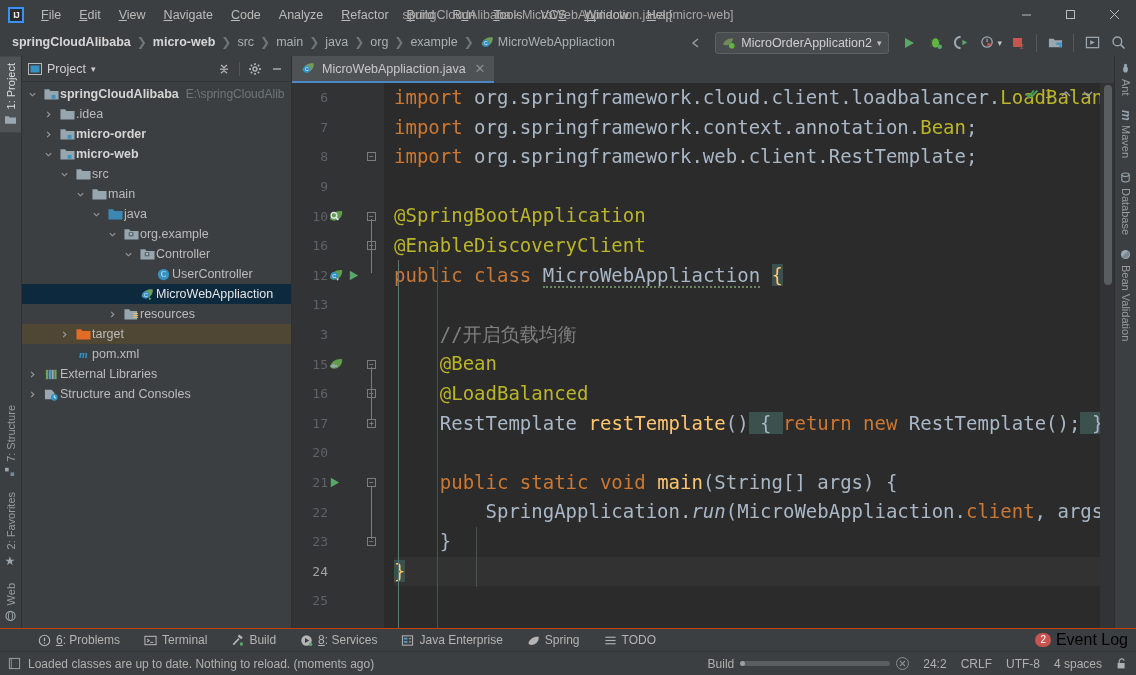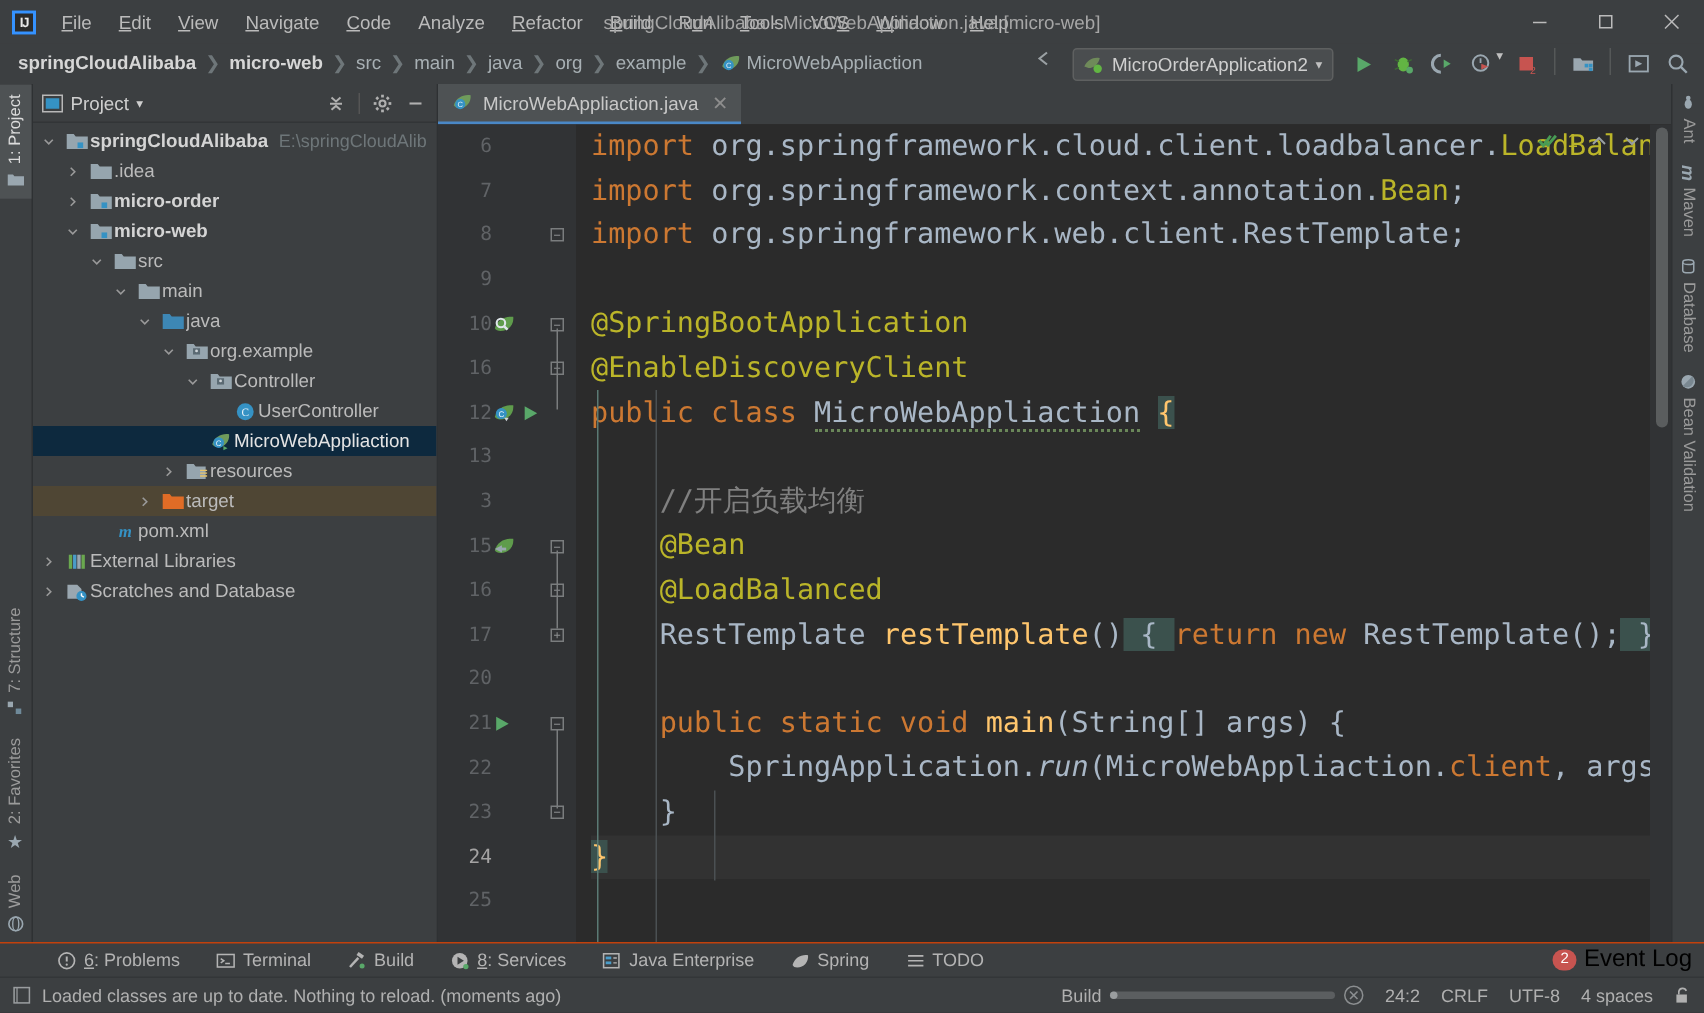--- a/index.html
+++ b/index.html
@@ -41,21 +41,21 @@
   
   .navbar {
     height: 27px; flex: 0 0 27px; background: #3c3f41; display: flex; align-items: center;
     padding-left: 8px; gap: 0; position: relative;
   }
   .crumbs { display: flex; align-items: center; font-size: 12.5px; }
   .crumb { color: #a8b0b4; padding: 1px 4px; white-space: nowrap; }
   .crumb.bold { color: #d6d6d6; font-weight: bold; }
   .crumb-sep { color: #6e7679; font-size: 12px; padding: 0 2px; }
   .crumb-icon { display: inline-block; vertical-align: middle; margin-right: 3px; }
-  .nav-right { margin-left: auto; display: flex; align-items: flex-start; gap: 2px; padding-right: 6px; }
+  .nav-right { margin-left: auto; display: flex; align-items: center; gap: 2px; padding-right: 6px; }
   .chevleft { color: #9aa0a3; font-size: 15px; padding: 0 10px 0 4px; }
   .runconfig {
     display: flex; align-items: center; gap: 5px; height: 22px;
     border: 1px solid #5e6060; border-radius: 3px; background: #4a4d4f;
     padding: 0 7px 0 5px; font-size: 12.5px; color: #cfcfcf; margin-right: 6px;
   }
   .tb-btn {
     width: 24px; height: 22px; display: flex; align-items: center; justify-content: center;
     border-radius: 3px;
   }
@@ -91,21 +91,21 @@
   .pp-actions { margin-left: auto; display: flex; align-items: center; gap: 2px; }
   .pp-act { width: 20px; height: 20px; display: flex; align-items: center; justify-content: center; border-radius: 3px; }
   .pp-div { width: 1px; height: 14px; background: #555; margin: 0 3px; }
 
   .tree { flex: 1 1 auto; overflow: hidden; padding-top: 2px; position: relative; background: #3c3f41; }
   .trow {
     height: 20px; display: flex; align-items: center; font-size: 12.5px; color: #bbbbbb;
     white-space: nowrap; padding-right: 4px;
   }
   .trow.sel { background: #0d293e; color: #e4e4e4; }
-  .trow.marked { background: #4f4634; padding-left: 32px; }
+  .trow.marked { background: #4f4634; }
   .arrow { width: 14px; text-align: center; color: #9a9a9a; font-size: 9px; flex: 0 0 14px; }
   .ticon { width: 18px; flex: 0 0 18px; display: flex; align-items: center; justify-content: center; }
   .tlabel { overflow: hidden; text-overflow: clip; }
   .tlabel.bold { font-weight: bold; color: #d4d4d4; }
   .tpath { color: #6e7679; font-size: 12px; margin-left: 7px; }
 
   
   .editor-col { flex: 1 1 auto; display: flex; flex-direction: column; min-width: 0; background: #2b2b2b; }
   .tabs { height: 27px; flex: 0 0 27px; background: #3c3f41; display: flex; align-items: stretch; }
   .etab {
@@ -644,21 +644,21 @@
               </svg>
             </span>
             <span class="ticon">
               <svg width="15" height="15" viewBox="0 0 16 16">
                 <path d="M1 3h7l3 3v7H1z" fill="#9aa7b0"></path>
                 <circle cx="11" cy="11" r="3.6" fill="#3592c4"></circle>
                 <line x1="11" y1="9" x2="11" y2="11" stroke="#fff" stroke-width="1"></line>
                 <line x1="11" y1="11" x2="12.7" y2="11.8" stroke="#fff" stroke-width="1"></line>
               </svg>
             </span>
-            <span class="tlabel">Scratches and Database</span>
+            <span class="tlabel">Structure and Consoles</span>
           </div>
         </div>
     </div>
 
     <div class="editor-col">
       <div class="tabs">
         <div class="etab">
           <span>
             <svg width="15" height="15" viewBox="0 0 16 16">
               <path d="M1.6 9.8C3.2 4.4 8.4 1.8 13.6 2.6c.5 5-3 9.2-8 9.2-1.6 0-3-.6-4-2z" fill="#6f9b5b"></path>

